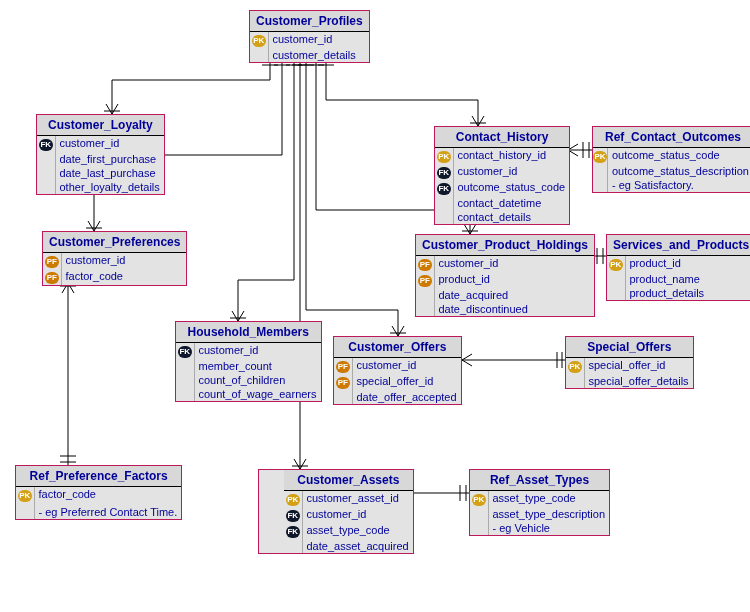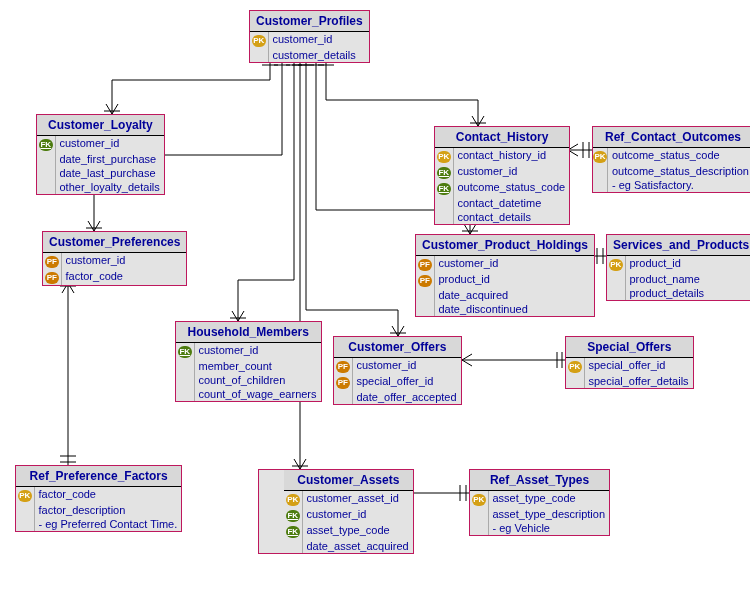--- a/index.html
+++ b/index.html
@@ -67,21 +67,21 @@
     width: 14px; height: 12px;
     border-radius: 6px;
     font-size: 8px;
     font-weight: bold;
     color: #fff;
     line-height: 12px;
     text-align: center;
     font-family: Arial, sans-serif;
   }
   .kb-pk { background: #d4a015; }
-  .kb-fk { background: #4d7c0f; text-decoration: underline; }
+  .kb-fk { background: #0f172a; }
   .kb-pf { background: #cc7a00; }
 </style>
 </head>
 <body>
 <div class="canvas">
 
 <svg class="lines">
   <g stroke="#000" stroke-width="1" fill="none">
 
     <path d="M270 62 L270 80 L112 80 L112 114"></path>
@@ -315,21 +315,20 @@
       </div>
       <div class="entity" style="left: 15px; top: 465px;">
         <div class="title">Ref_Preference_Factors</div>
         <div class="cols">
           <div class="row">
             <div class="keycol"><span class="kb kb-pk">PK</span></div>
             <div class="valcol">factor_code</div>
           </div>
           <div class="row">
             <div class="keycol"></div>
-            <div class="valcol">factor_description</div>
           </div>
           <div class="row">
             <div class="keycol"></div>
             <div class="valcol">- eg Preferred Contact Time.</div>
           </div>
         </div>
       </div>
       <div class="entity" style="left: 258px; top: 469px; padding-left: 25px;">
         <div class="title">Customer_Assets</div>
         <div class="cols">

